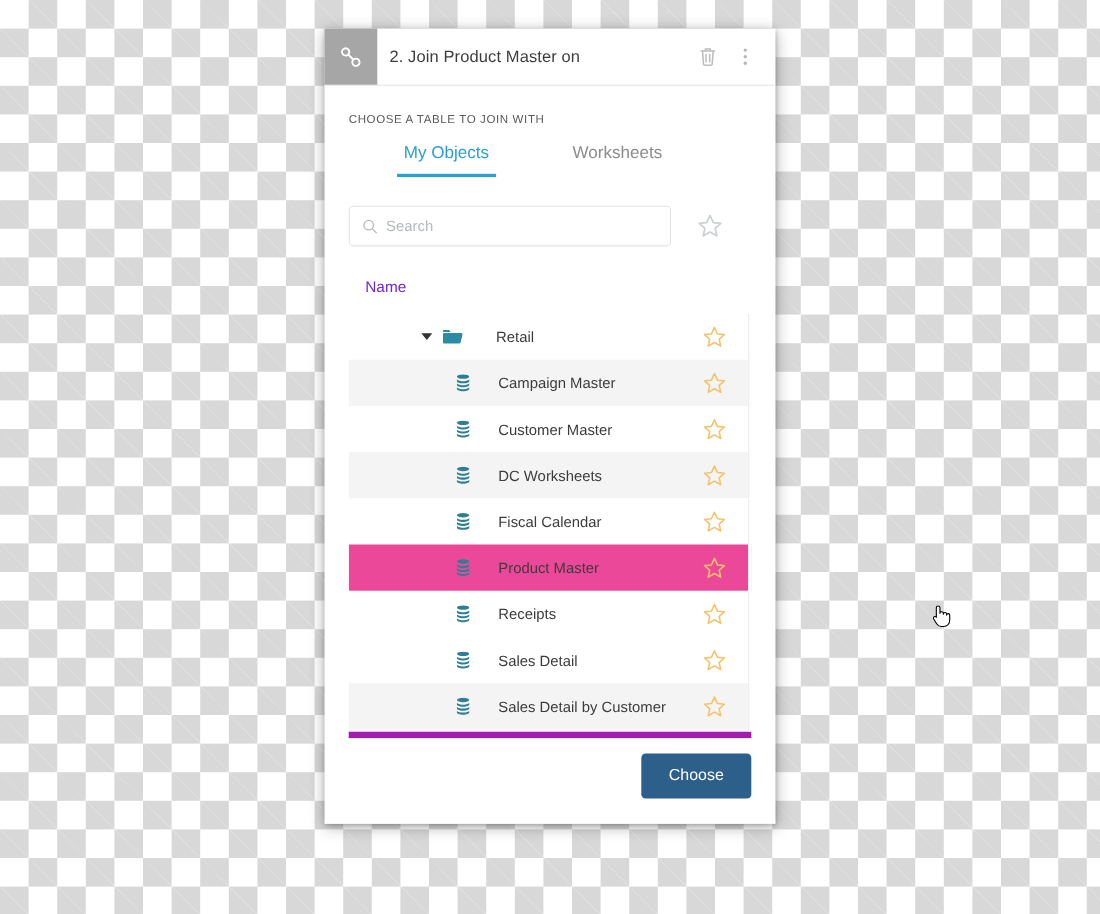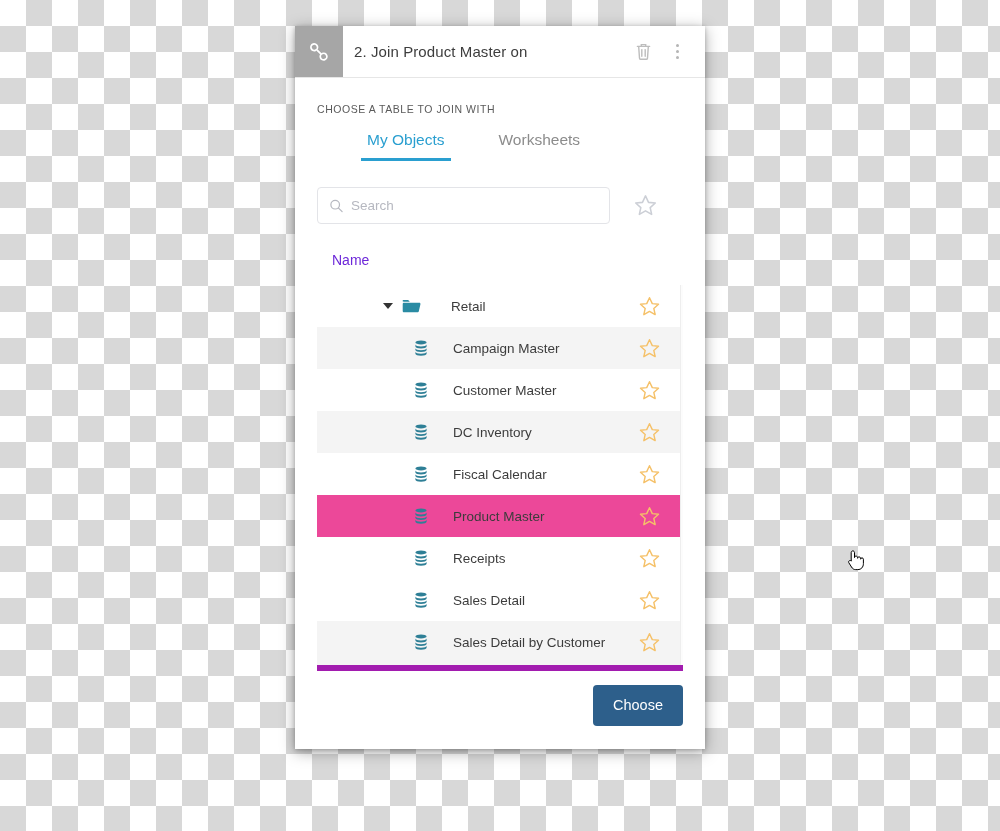--- a/index.html
+++ b/index.html
@@ -104,21 +104,21 @@
     color: #5a5a5a;
     padding-top: 25px;
     padding-bottom: 0;
   }
 
   
   .tabs {
     display: flex;
     margin-top: 15px;
     padding-left: 44px;
-    gap: 42px;
+    gap: 64px;
   }
   .tab {
     font-size: 15.5px;
     color: #8c8c8c;
     padding-bottom: 9px;
     cursor: pointer;
     border-bottom: 3px solid transparent;
     background: none;
     border-left: none;
     border-right: none;
@@ -270,21 +270,21 @@
     height: 88px;
     display: flex;
     align-items: center;
     justify-content: flex-end;
   }
   .choose-btn {
     background: #2d5f8b;
     color: #ffffff;
     border: none;
     border-radius: 4px;
-    width: 90px;
+    width: 100px;
     height: 41px;
     font-size: 14.5px;
     font-family: inherit;
     cursor: pointer;
   }
 
   
   .cursor {
     position: absolute;
     left: 551px;
@@ -413,21 +413,21 @@
 
         <div class="row item alt">
           <div class="row-icon">
             <svg width="14" height="17" viewBox="0 0 14 17" fill="#2e7f96">
               <ellipse cx="7" cy="2.4" rx="5.6" ry="2.0"></ellipse>
               <path d="M1.4 4.6v1.9c0 1.1 2.5 2.0 5.6 2.0s5.6-0.9 5.6-2.0v-1.9c0 1.1-2.5 2.0-5.6 2.0s-5.6-0.9-5.6-2.0z"></path>
               <path d="M1.4 8.2v1.9c0 1.1 2.5 2.0 5.6 2.0s5.6-0.9 5.6-2.0v-1.9c0 1.1-2.5 2.0-5.6 2.0s-5.6-0.9-5.6-2.0z"></path>
               <path d="M1.4 11.8v1.9c0 1.1 2.5 2.0 5.6 2.0s5.6-0.9 5.6-2.0v-1.9c0 1.1-2.5 2.0-5.6 2.0s-5.6-0.9-5.6-2.0z"></path>
             </svg>
           </div>
-          <div class="row-label">DC Inventory</div>
+          <div class="row-label">DC Worksheets</div>
           <div class="row-star">
             <svg width="23" height="23" viewBox="0 0 24 24" fill="none" stroke="#f5c169" stroke-width="1.5" stroke-linejoin="round">
               <polygon points="12,2.8 14.9,9.0 21.4,9.6 16.5,14.0 17.9,20.5 12,17.1 6.1,20.5 7.5,14.0 2.6,9.6 9.1,9.0"></polygon>
             </svg>
           </div>
         </div>
 
         <div class="row item">
           <div class="row-icon">
             <svg width="14" height="17" viewBox="0 0 14 17" fill="#2e7f96">

